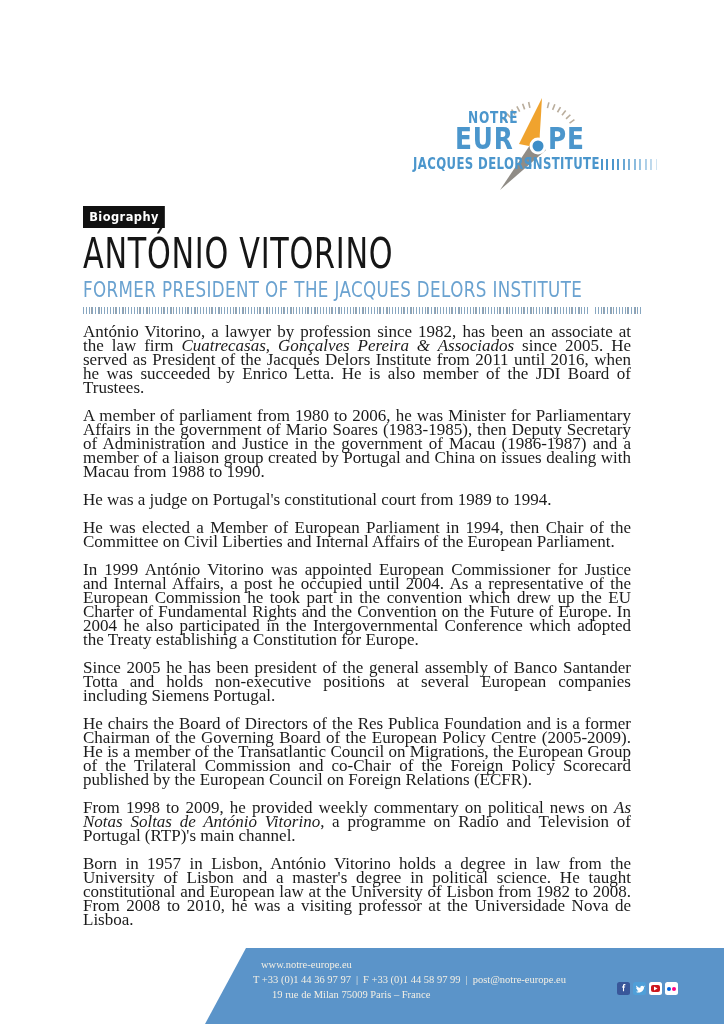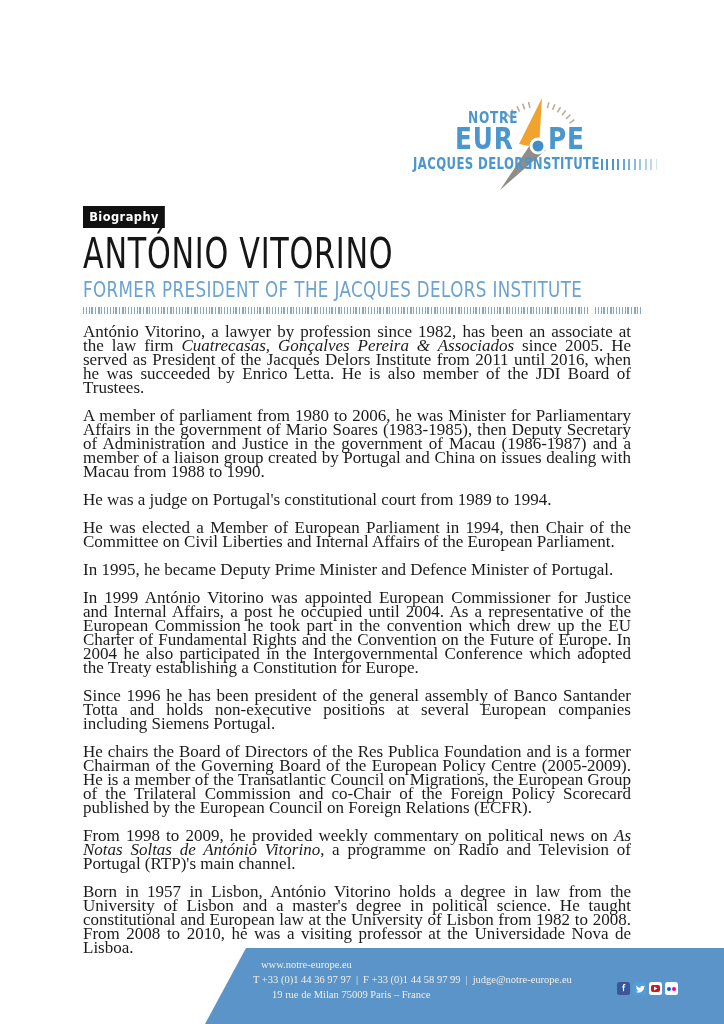--- a/index.html
+++ b/index.html
@@ -154,34 +154,33 @@
     <h2 class="doc-subtitle">FORMER PRESIDENT OF THE JACQUES DELORS INSTITUTE</h2>
     <div class="hatch">
       <span class="hatch-main"></span>
       <span class="hatch-end"></span>
     </div>
     <div class="paragraphs">
         <p><span>António Vitorino, a lawyer by profession since 1982, has been an associate at the law firm </span><em>Cuatrecasas, Gonçalves Pereira &amp; Associados</em><span> since 2005. He served as President of the Jacques Delors Institute from 2011 until 2016, when he was succeeded by Enrico Letta. He is also member of the JDI Board of Trustees.</span></p>
         <p><span>A member of parliament from 1980 to 2006, he was Minister for Parliamentary Affairs in the government of Mario Soares (1983-1985), then Deputy Secretary of Administration and Justice in the government of Macau (1986-1987) and a member of a liaison group created by Portugal and China on issues dealing with Macau from 1988 to 1990.</span></p>
         <p><span>He was a judge on Portugal's constitutional court from 1989 to 1994.</span></p>
         <p><span>He was elected a Member of European Parliament in 1994, then Chair of the Committee on Civil Liberties and Internal Affairs of the European Parliament.</span></p>
-        <p><span>In 1995, he became Deputy Prime Minister and Defence Minister of Portugal.</span></p>
         <p><span>In 1999 António Vitorino was appointed European Commissioner for Justice and Internal Affairs, a post he occupied until 2004. As a representative of the European Commission he took part in the convention which drew up the EU Charter of Fundamental Rights and the Convention on the Future of Europe. In 2004 he also participated in the Intergovernmental Conference which adopted the Treaty establishing a Constitution for Europe.</span></p>
-        <p><span>Since 1996 he has been president of the general assembly of Banco Santander Totta and holds non-executive positions at several European companies including Siemens Portugal.</span></p>
+        <p><span>Since 2005 he has been president of the general assembly of Banco Santander Totta and holds non-executive positions at several European companies including Siemens Portugal.</span></p>
         <p><span>He chairs the Board of Directors of the Res Publica Foundation and is a former Chairman of the Governing Board of the European Policy Centre (2005-2009). He is a member of the Transatlantic Council on Migrations, the European Group of the Trilateral Commission and co-Chair of the Foreign Policy Scorecard published by the European Council on Foreign Relations (ECFR).</span></p>
         <p><span>From 1998 to 2009, he provided weekly commentary on political news on </span><em>As Notas Soltas de António Vitorino</em><span>, a programme on Radio and Television of Portugal (RTP)'s main channel.</span></p>
         <p><span>Born in 1957 in Lisbon, António Vitorino holds a degree in law from the University of Lisbon and a master's degree in political science. He taught constitutional and European law at the University of Lisbon from 1982 to 2008. From 2008 to 2010, he was a visiting professor at the Universidade Nova de Lisboa.</span></p>
       </div>
   </div>
 
   <div class="footer">
     <div class="footer-lines">
       <div class="footer-line1">www.notre-europe.eu</div>
       <div class="footer-line2">
-        <span>T +33 (0)1 44 36 97 97</span><span class="footer-sep">|</span><span>F +33 (0)1 44 58 97 99</span><span class="footer-sep">|</span><span>judge@notre-europe.eu</span>
+        <span>T +33 (0)1 44 36 97 97</span><span class="footer-sep">|</span><span>F +33 (0)1 44 58 97 99</span><span class="footer-sep">|</span><span>post@notre-europe.eu</span>
       </div>
       <div class="footer-line3">19 rue de Milan 75009 Paris – France</div>
     </div>
     <div class="social">
       <span class="sicon sicon-fb">
         <svg width="9" height="9" viewBox="0 0 24 24">
             <path fill="#ffffff" d="M13.5 9.5H16l.5-3h-3V4.8c0-.9.3-1.6 1.7-1.6H17V.3C16.6.2 15.6 0 14.5 0 12 0 10.5 1.5 10.5 4.3v2.2H8v3h2.5V19h3V9.5z"></path>
           </svg>
       </span>
       <span class="sicon sicon-tw">

